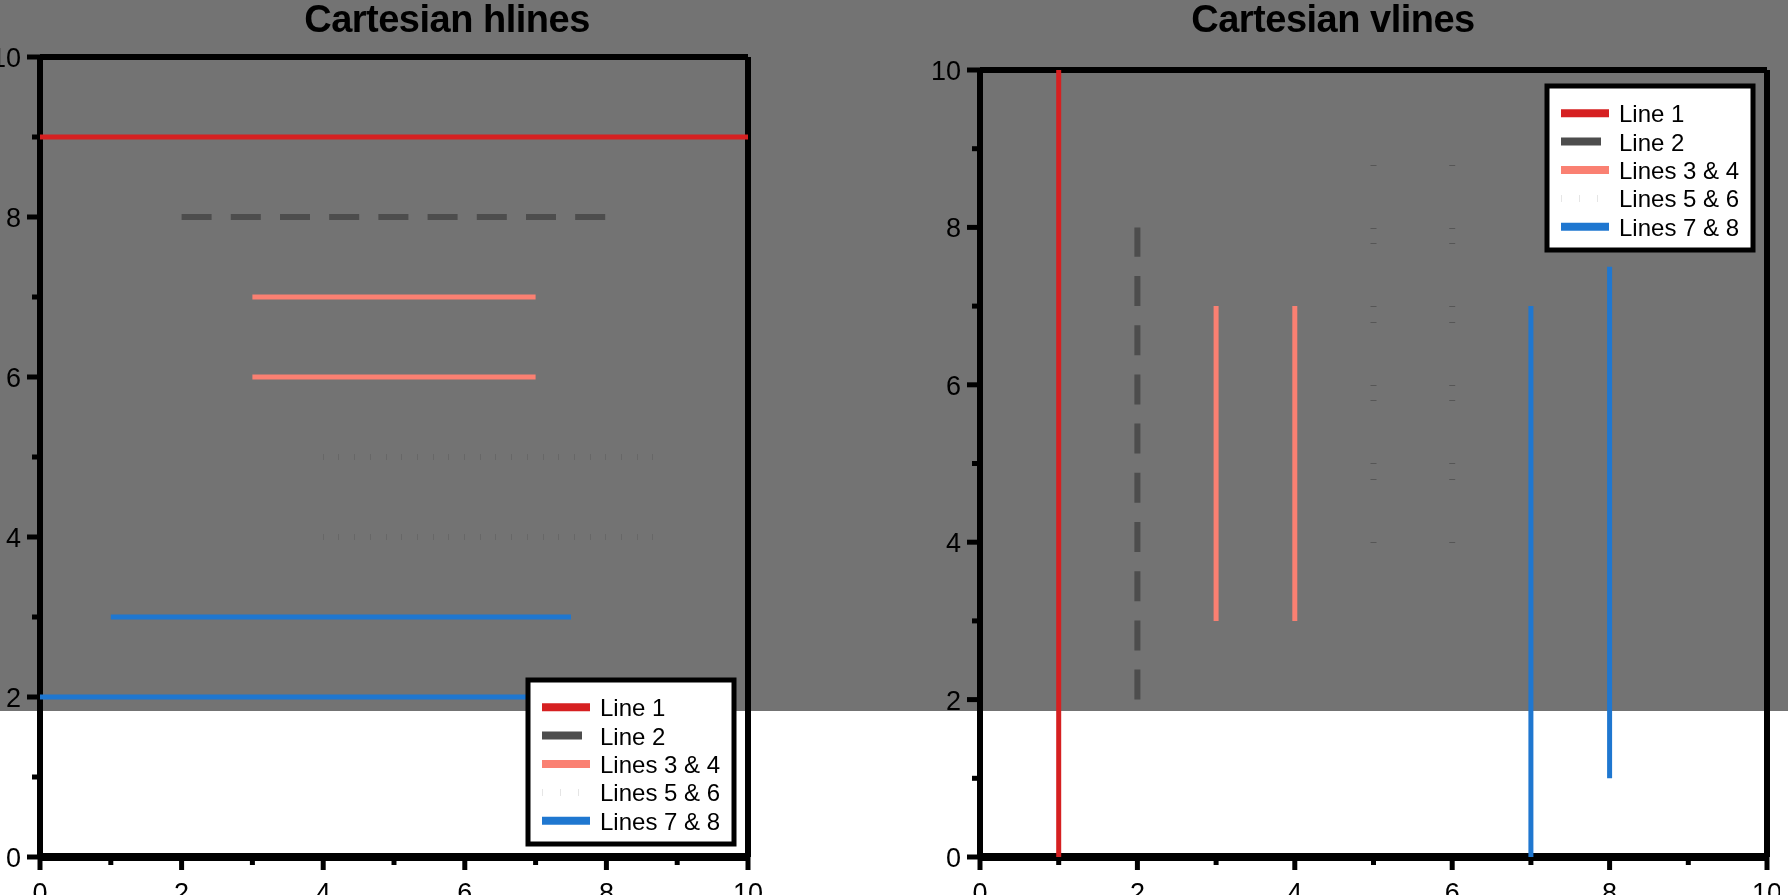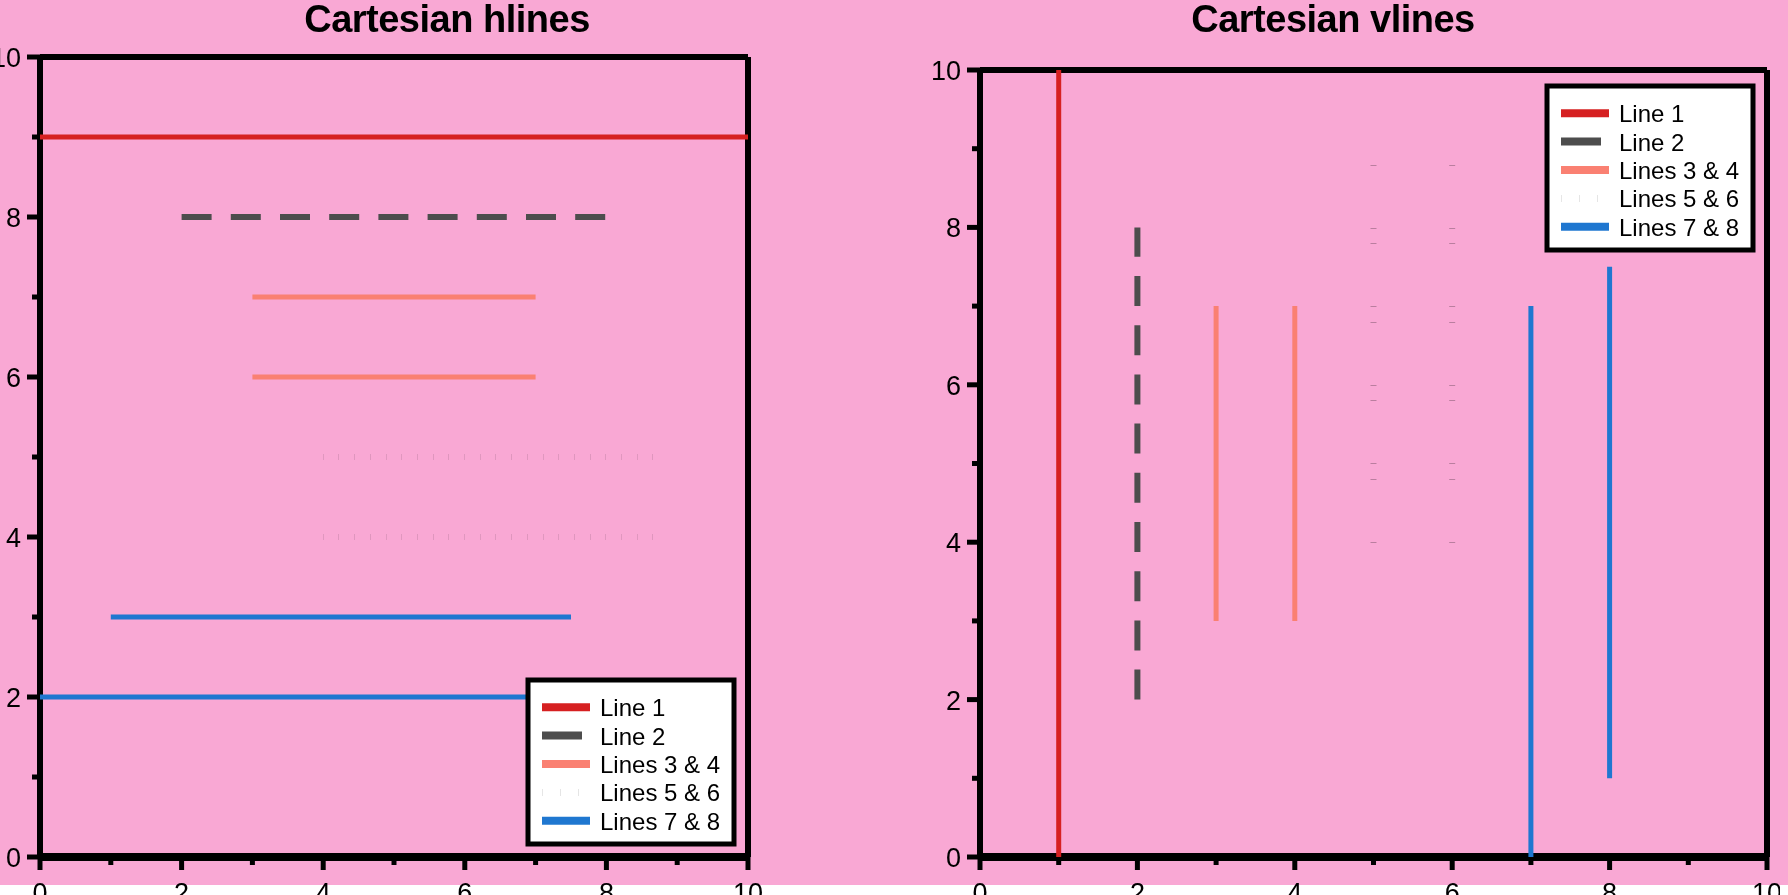--- a/index.html
+++ b/index.html
@@ -1,17 +1,17 @@
 <!DOCTYPE html>
 <html><head>
 <meta charset="utf-8">
 <style>
   html,body{margin:0;padding:0;background:#ffffff;}
   body{width:1788px;height:895px;overflow:hidden;font-family:"Liberation Sans",sans-serif;}
-  .page{position:relative;width:1788px;height:885px;background:#f9a8d4;}
+  .page{position:relative;width:1788px;height:711px;background:#737373;}
   .panel{position:absolute;top:0;height:895px;}
   .panel-left{left:0;width:894px;}
   .panel-right{left:886px;width:894px;}
   .chart-title{
     position:absolute;text-align:center;font-weight:bold;color:#000;
     font-size:38px;letter-spacing:-0.5px;white-space:nowrap;
     font-family:"Liberation Sans",sans-serif;
   }
   .plot-svg{position:absolute;left:0;top:0;}
   .tick-label{

